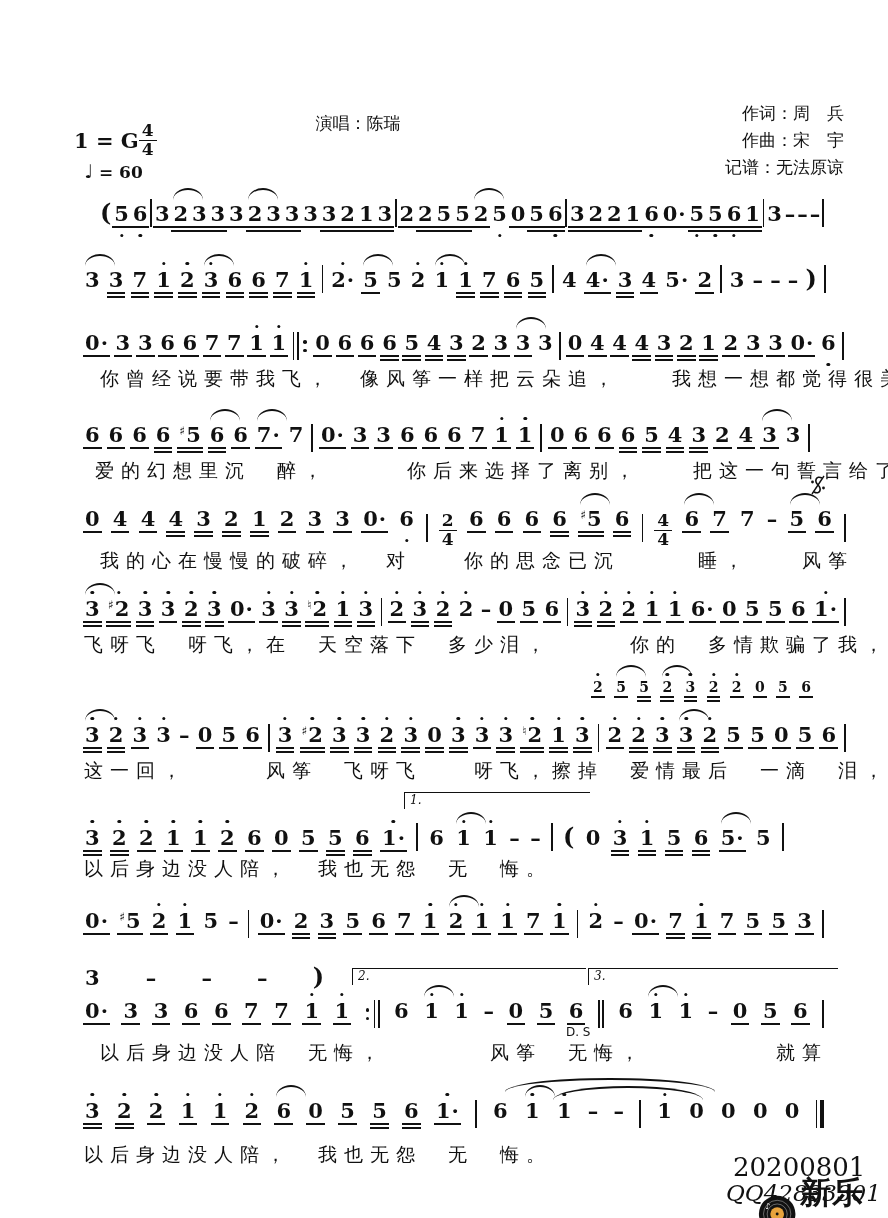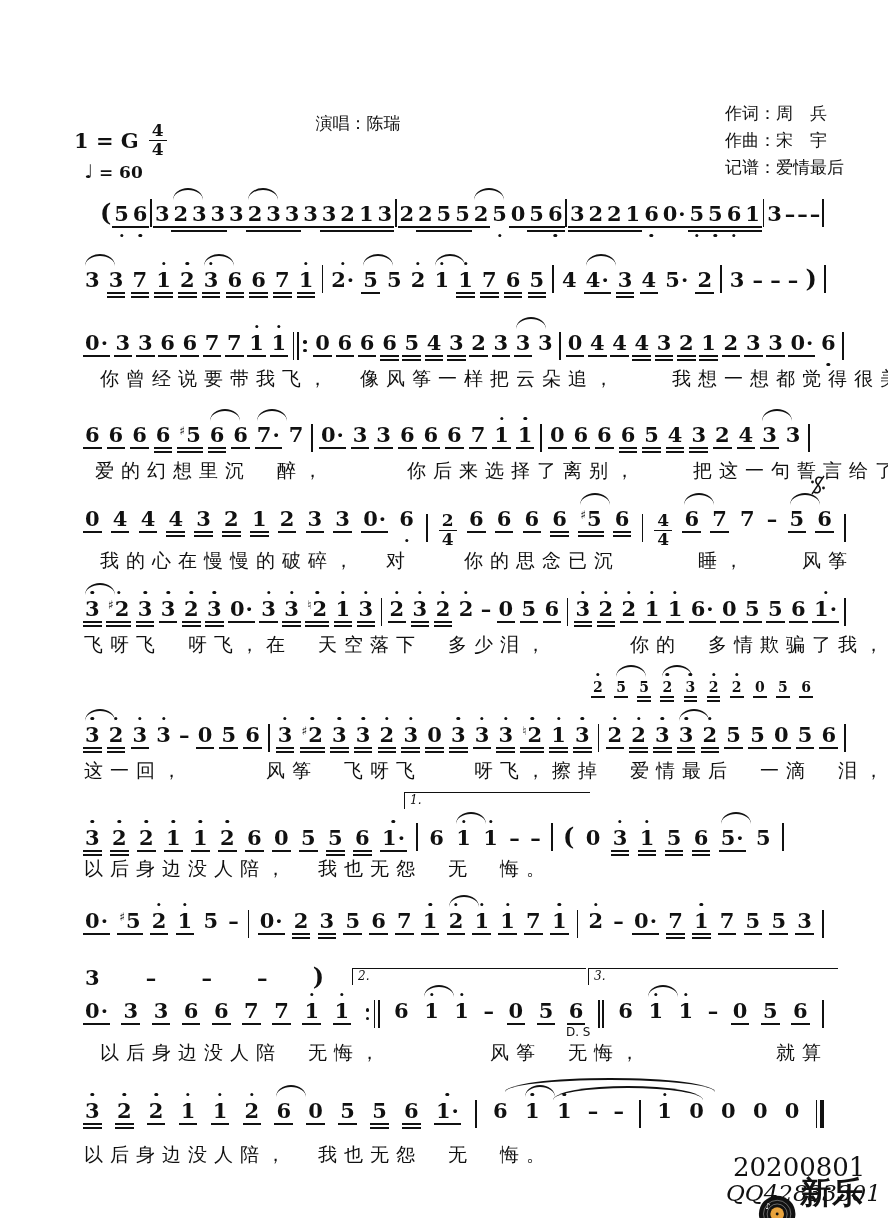--- a/index.html
+++ b/index.html
@@ -2,22 +2,22 @@
 <html><head>
 <meta charset="utf-8">
 <style>
   html,body{margin:0;padding:0;background:#888;}
   .sheet{position:relative;width:888px;height:1218px;background:#fff;color:#111;
          font-family:"DejaVu Serif","Liberation Serif",serif;overflow:hidden;}
   
   .title{position:absolute;top:52px;left:0;width:888px;text-align:center;
          font-size:36px;font-weight:bold;letter-spacing:10px;font-family:"DejaVu Sans",sans-serif;}
   .singer{position:absolute;top:112px;left:0;width:716px;text-align:center;font-size:17px;}
-  .credits{position:absolute;top:100px;right:44px;text-align:left;font-size:17px;line-height:27px;margin-left:8px;}
-  .keyrow{position:absolute;top:122px;left:74px;font-size:21px;font-weight:bold;display:flex;align-items:center;gap:10px;}
+  .credits{position:absolute;top:100px;right:44px;text-align:right;font-size:17px;line-height:27px;margin-left:8px;}
+  .keyrow{position:absolute;top:122px;left:74px;font-size:21px;font-weight:bold;display:flex;align-items:center;}
   .ts{display:inline-flex;flex-direction:column;align-items:center;line-height:1;}
   .ts b{font-size:17px;}
   .ts b:first-child{border-bottom:1.5px solid #111;padding:0 3px 1px;}
   .tempo{position:absolute;top:160px;left:84px;font-size:17px;font-weight:bold;}
   .tempo .qnote{font-family:"DejaVu Sans",sans-serif;font-size:19px;}
   
   .noteline{position:absolute;display:flex;justify-content:space-between;align-items:baseline;
             font-family:"DejaVu Serif","Liberation Serif",serif;font-weight:bold;font-size:21px;}
   .noteline.small{font-size:14px;}
   .note{position:relative;display:inline-block;line-height:1;padding:0 1px;}
@@ -52,21 +52,21 @@
 </head>
 <body>
 
 <div class="sheet">
 
   <div class="singer">演唱：陈瑞</div>
 
   <div class="credits">
     <div>作词：周　兵</div>
     <div>作曲：宋　宇</div>
-    <div>记谱：爱情最后</div>
+    <div>记谱：无法原谅</div>
   </div>
 
   <div class="keyrow">
     <span>1 = G</span>
     <span class="ts">
       <b>4</b>
       <b>4</b>
     </span>
   </div>
 

